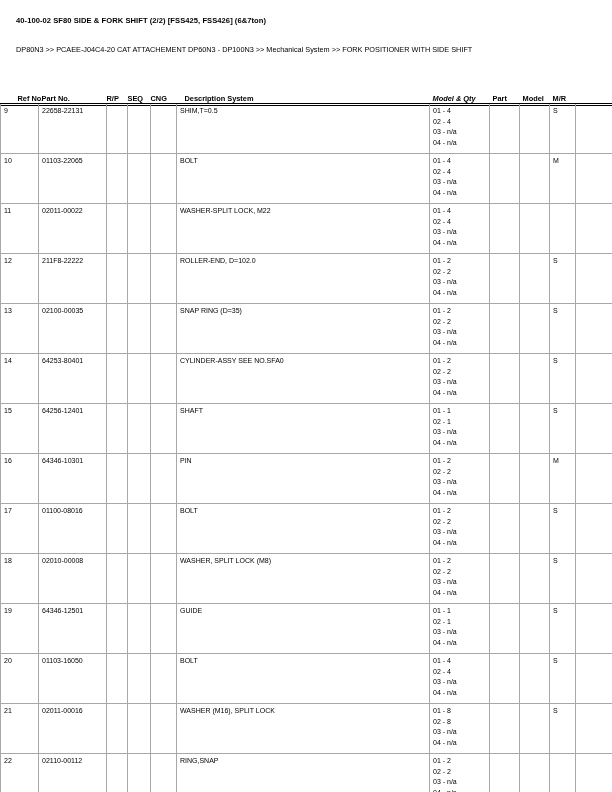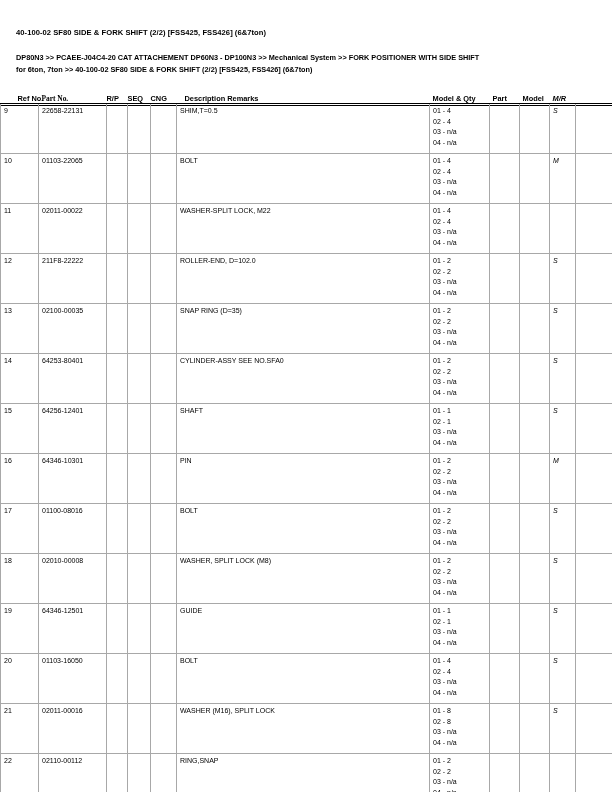--- a/index.html
+++ b/index.html
@@ -20,33 +20,33 @@
     position: absolute;
     left: 0; top: 0;
     width: 612px;
     height: 792px;
   }
 
   
   .doc-title {
     position: absolute;
     left: 16px;
-    top: 28px;
+    top: 16px;
     font-size: 7.6px;
     font-weight: bold;
     letter-spacing: 0.05px;
     white-space: nowrap;
   }
   .breadcrumb {
     position: absolute;
     left: 16px;
-    top: 52px;
+    top: 44px;
     width: 584px;
     font-size: 7.3px;
-    font-weight: bold;
+    font-weight: normal;
     line-height: 11.6px;
   }
   .breadcrumb .bc-line {
     white-space: nowrap;
   }
 
   
   .parts-table {
     position: absolute;
     left: 0px;
@@ -113,31 +113,31 @@
   
   .col-ref   { width: 38px; }
   .col-part  { width: 68px; }
   .col-rp    { width: 21px; }
   .col-seq   { width: 23px; }
   .col-cng   { width: 26px; }
   .col-desc  { width: 253px; }
   .col-model { width: 60px; }
   .col-from  { width: 30px; }
   .col-upto  { width: 30px; }
-  .col-mr    { width: 26px; font-style: italic; }
+  .col-mr    { width: 26px; }
   .col-tail  { width: 37px; }
 
   
   th.col-ref   { padding-left: 17px; }
-  th.col-part  { padding-left: 3px; font-family: Liberation Serif, serif; }
+  th.col-part  { padding-left: 3px; }
   th.col-rp    { padding-left: 0px; margin-left: 36px; }
   th.col-seq   { padding-left: 0px; }
   th.col-cng   { padding-left: 0px; margin-left: 24px; }
   th.col-desc  { padding-left: 8px; }
-  th.col-model { padding-left: 3px; }
+  th.col-model { padding-left: 3px; font-style: italic; }
   th.col-from  { padding-left: 3px; }
   th.col-upto  { padding-left: 3px; }
   th.col-mr    { padding-left: 3px; }
 
   td.col-ref   { padding-left: 8px; }
   td.col-part  { padding-left: 5px; }
   td.col-desc  { padding-left: 6px; }
   td.col-model { padding-left: 4px; }
   td.col-mr    { padding-left: 7px; }
 
@@ -145,21 +145,20 @@
 </style>
 </head>
 <body>
 
 <div class="page">
 
   <div class="doc-title">40-100-02 SF80 SIDE &amp; FORK SHIFT (2/2) [FSS425, FSS426] (6&amp;7ton)</div>
 
   <div class="breadcrumb">
     <div class="bc-line">DP80N3 &gt;&gt; PCAEE-J04C4-20 CAT ATTACHEMENT DP60N3 - DP100N3 &gt;&gt; Mechanical System &gt;&gt; FORK POSITIONER WITH SIDE SHIFT</div>
-    <div class="bc-line">for 6ton, 7ton &gt;&gt; 40-100-02 SF80 SIDE &amp; FORK SHIFT (2/2) [FSS425, FSS426] (6&amp;7ton)</div>
   </div>
 
   <div class="double-rule">
     <div class="r1"></div>
     <div class="r2"></div>
   </div>
 
   <table class="parts-table">
     <colgroup>
       <col class="col-ref">
@@ -174,21 +173,21 @@
       <col class="col-mr">
         <col class="col-tail">
     </colgroup>
     <thead>
       <tr class="head-row">
         <th class="col-ref">Ref No.</th>
         <th class="col-part">Part No.</th>
         <th class="col-rp">R/P</th>
         <th class="col-seq">SEQ</th>
         <th class="col-cng">CNG</th>
-        <th class="col-desc">Description Remarks</th>
+        <th class="col-desc">Description System</th>
         <th class="col-model">Model &amp; Qty</th>
         <th class="col-from">Part</th>
         <th class="col-upto">Model</th>
         <th class="col-mr">M/R</th>
         <th class="col-tail"></th>
       </tr>
     </thead>
     <tbody>
         <tr>
           <td class="col-ref first-col">9</td>

